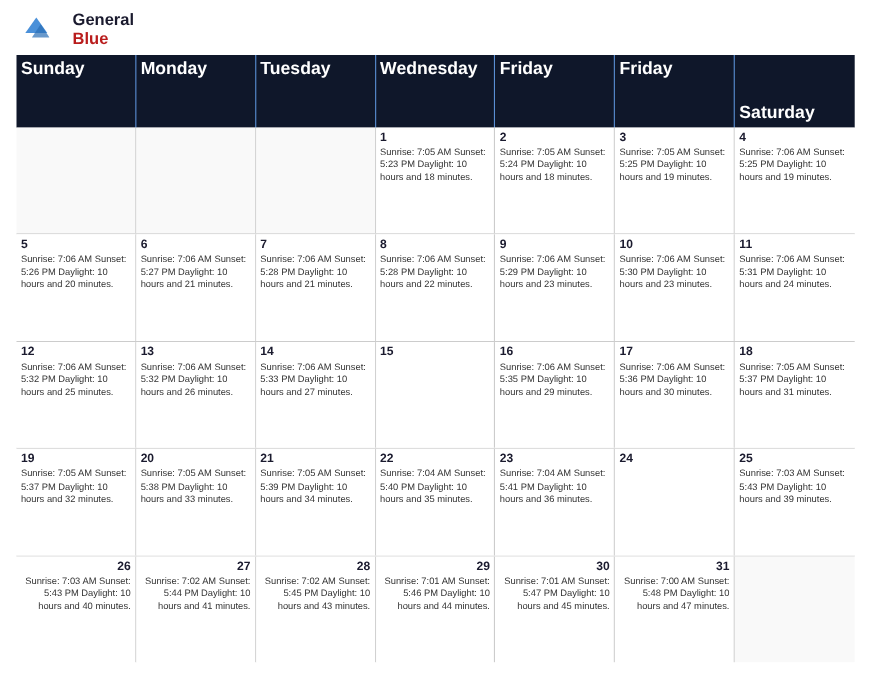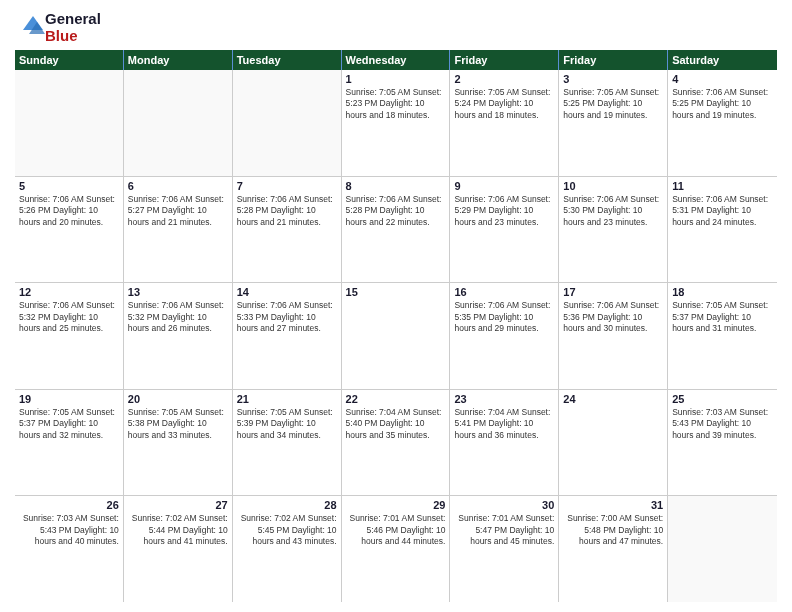--- a/index.html
+++ b/index.html
@@ -19,21 +19,21 @@
     }
     .header {
       display: flex;
       justify-content: space-between;
       align-items: flex-start;
       margin-bottom: 6px;
     }
     .logo {
       display: flex;
       align-items: center;
-      gap: 0;
+      gap: 21px;
     }
     .logo-icon {
       width: 30px;
       height: 30px;
     }
     .title-block {
       text-align: right;
     }
     .main-title {
       font-size: 28px;
@@ -46,32 +46,33 @@
       color: #444;
     }
     .calendar {
       flex: 1;
       display: flex;
       flex-direction: column;
     }
     .cal-header-row {
       display: grid;
       grid-template-columns: repeat(7, 1fr);
-      background: #14532d;
+      background: #0f172a;
       color: #fff;
-      font-size: 11px;
+      font-size: 16px;
       font-weight: bold;
     }
     .cal-header-cell {
       padding: 4px 4px;
       text-align: left;
       border-right: 1px solid #5a8fd4;
     }
     .cal-header-cell:last-child {
       border-right: none;
+      margin-top: 40px;
     }
     .cal-body {
       flex: 1;
       display: flex;
       flex-direction: column;
     }
     .cal-week {
       flex: 1;
       display: grid;
       grid-template-columns: repeat(7, 1fr);

